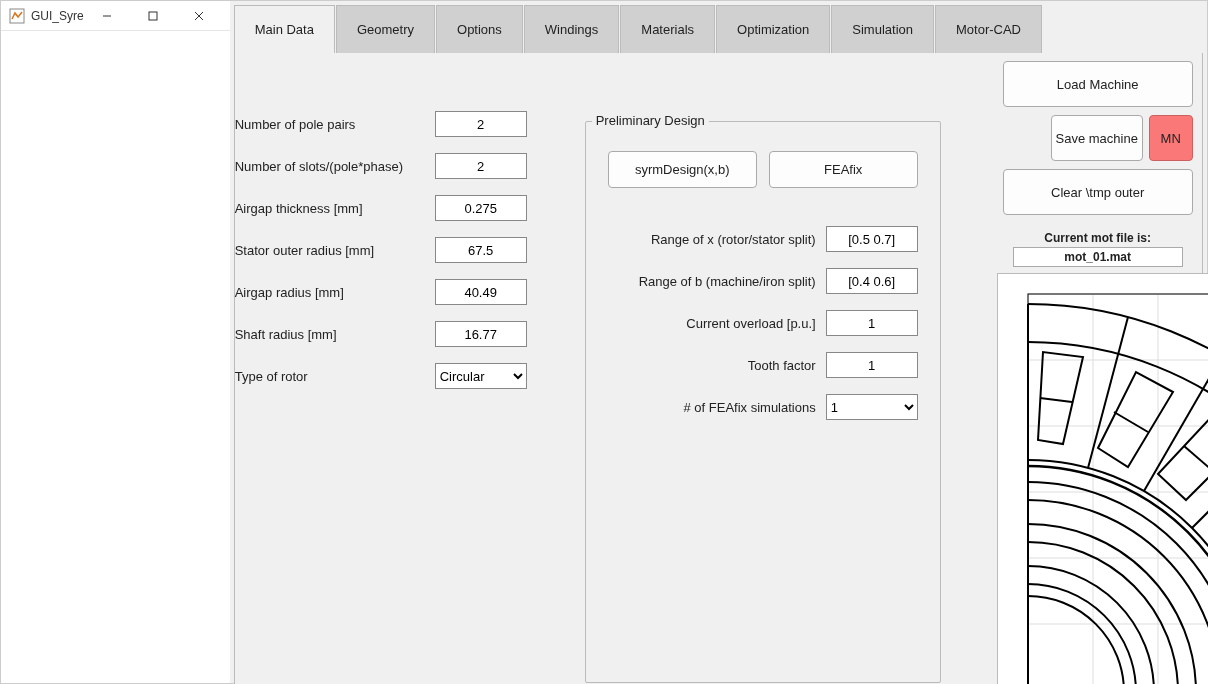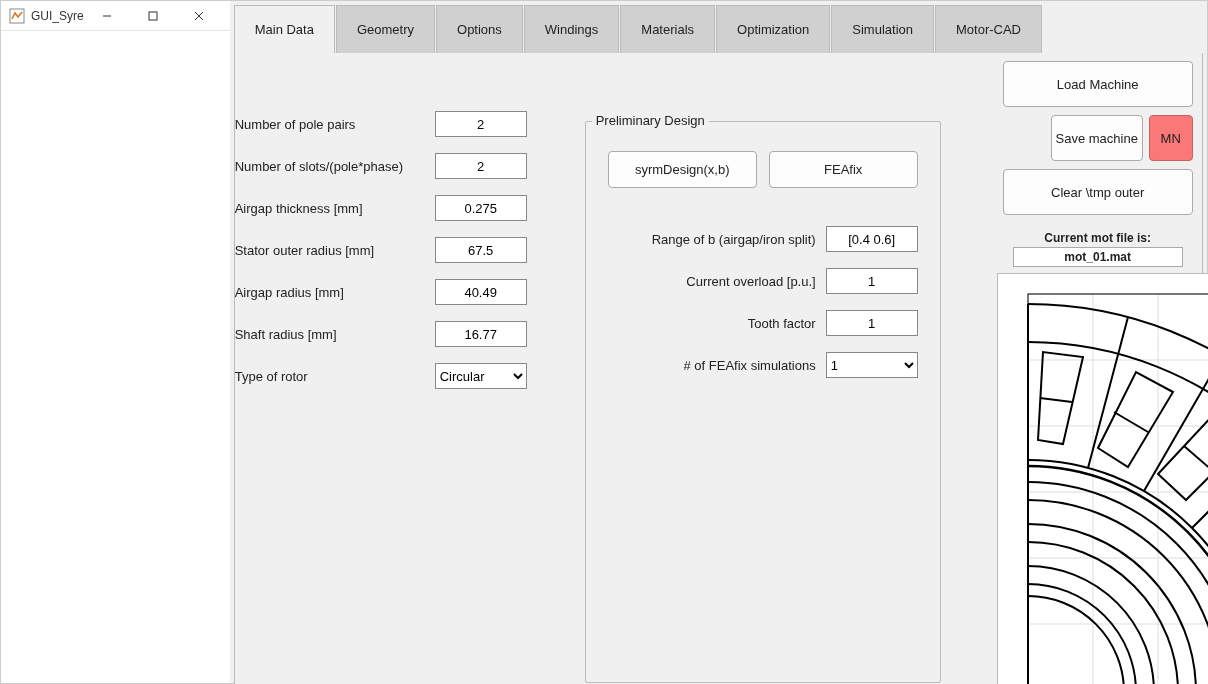--- a/index.html
+++ b/index.html
@@ -290,21 +290,25 @@
         </div>
       </div>
 
       <div class="fieldset">
         <span class="fieldset-title">Preliminary Design</span>
         <div class="fieldset-buttons">
           <div class="btn btn-wide">syrmDesign(x,b)</div>
           <div class="btn btn-wide">FEAfix</div>
         </div>
         <div class="fs-row">
-          <div class="fs-label">Range of b (airgap/iron split)</div>
+          <div class="fs-label">Range of x (rotor/stator split)</div>
+          <input class="form-input" value="[0.5 0.7]" style="">
+        </div>
+        <div class="fs-row">
+          <div class="fs-label">Range of b (machine/iron split)</div>
           <input class="form-input" value="[0.4 0.6]" style="">
         </div>
         <div class="fs-row">
           <div class="fs-label">Current overload [p.u.]</div>
           <input class="form-input" value="1" style="">
         </div>
         <div class="fs-row">
           <div class="fs-label">Tooth factor</div>
           <input class="form-input" value="1" style="">
         </div>

